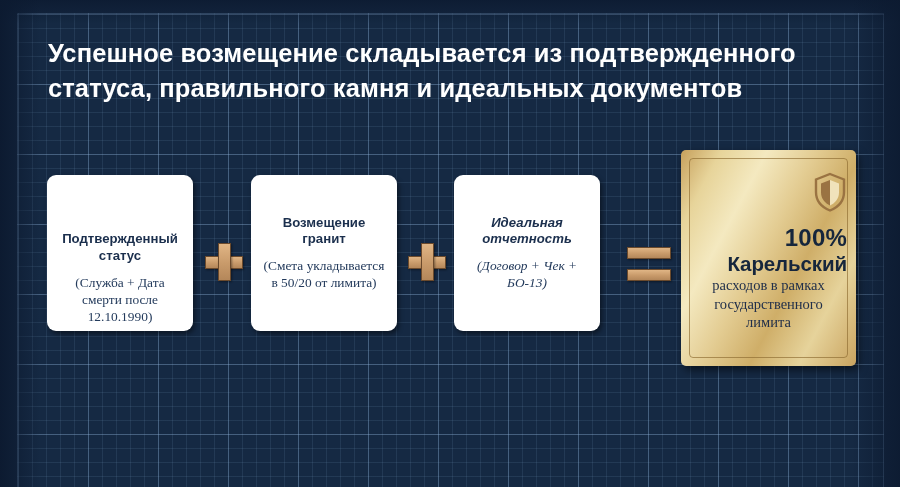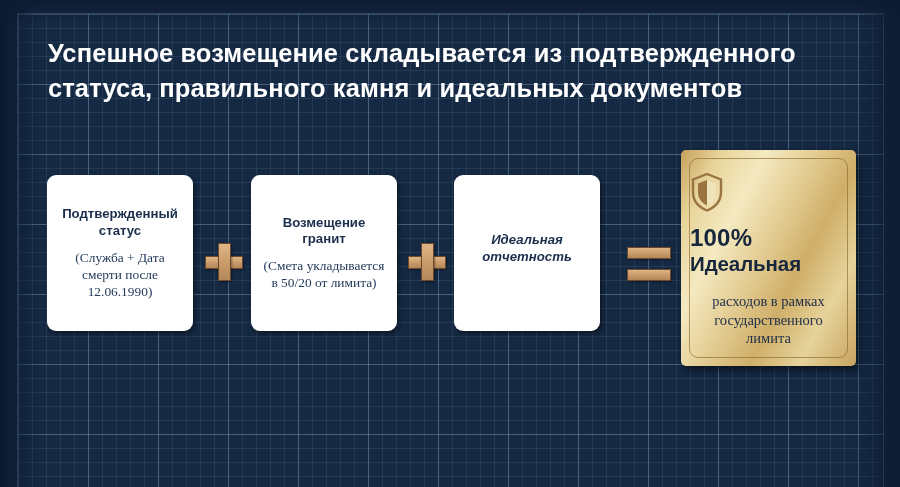--- a/index.html
+++ b/index.html
@@ -91,21 +91,21 @@
     margin-bottom: 9px;
   }
   .card-sub {
     color: #243b5c;
     font-family: "Liberation Serif", serif;
     font-size: 13.4px;
     line-height: 1.28;
     text-align: center;
   }
 
-  #card-1 { left: 47px; }
+  #card-1 { left: 47px; justify-content: flex-end; }
   #card-2 { left: 251px; }
   #card-3 { left: 454px; font-style: italic; }
 
   
   .op {
     position: absolute;
     top: 98px;
   }
   .plus {
     width: 38px;
@@ -162,24 +162,24 @@
     box-shadow: 3px 4px 8px rgba(0,0,0,0.55);
     box-sizing: border-box;
   }
   .gold-inner {
     position: absolute;
     left: 8px;
     top: 8px;
     right: 8px;
     bottom: 8px;
     border: 1.4px solid rgba(140,106,48,0.65);
-    border-radius: 9px;
+    border-radius: 4px;
     display: flex;
     flex-direction: column;
-    align-items: flex-start;
+    align-items: flex-end;
     padding-top: 13px;
     box-sizing: border-box;
   }
   .shield-icon { width: 34px; height: 40px; display: block; }
   .gold-pct {
     color: #16263c;
     font-size: 24px;
     font-weight: bold;
     line-height: 1.1;
     margin-top: 13px;
@@ -192,72 +192,73 @@
     line-height: 1.12;
     margin-top: 2px;
     letter-spacing: -0.1px;
   }
   .gold-sub {
     color: #22304a;
     font-family: "Liberation Serif", serif;
     font-size: 14.5px;
     line-height: 1.27;
     text-align: center;
-    margin-top: 16px;
+    margin-top: 0;
     padding: 0 6px;
   }
 </style>
 </head>
 <body>
 
 <div class="slide">
 
   <div class="grid-frame"></div>
   <div class="vignette"></div>
 
   <div class="headline">Успешное возмещение складывается из подтвержденного статуса, правильного камня и идеальных документов</div>
 
   <div class="row">
 
     <div class="card" id="card-1">
       <div class="card-title">Подтвержденный статус</div>
-      <div class="card-sub">(Служба + Дата смерти после 12.06.1990)</div>
+      <div class="card-sub">(Служба + Дата смерти после 12.10.1990)</div>
     </div>
 
     <div class="op plus" id="op-plus-1">
       <span class="bar-h"></span>
       <span class="bar-v"></span>
     </div>
 
     <div class="card" id="card-2">
       <div class="card-title">Возмещение гранит</div>
       <div class="card-sub">(Смета укладывается в 50/20 от лимита)</div>
     </div>
 
     <div class="op plus" id="op-plus-2">
       <span class="bar-h"></span>
       <span class="bar-v"></span>
     </div>
 
     <div class="card" id="card-3">
       <div class="card-title">Идеальная отчетность</div>
+      <div class="card-sub">(Договор + Чек + БО-13)</div>
     </div>
 
     <div class="op" id="op-equals">
       <span class="bar-1"></span>
       <span class="bar-2"></span>
     </div>
 
     <div class="gold-card">
       <div class="gold-inner">
         <svg class="shield-icon" viewBox="0 0 34 40">
           <path d="M17 2 L31 7.5 V20 C31 29.5 24.5 35.5 17 38.5 C9.5 35.5 3 29.5 3 20 V7.5 Z" fill="none" stroke="#9a7342" stroke-width="2.4"></path>
           <path d="M17 8 L26 11.6 V20.6 C26 27 21.8 31.4 17 33.6 Z" fill="#f0e2bb"></path>
           <path d="M17 8 L8 11.6 V20.6 C8 27 12.2 31.4 17 33.6 Z" fill="#9a7342"></path>
         </svg>
         <div class="gold-pct">100%</div>
-        <div class="gold-word">Идеальная</div>
+        <div class="gold-word">Карельский</div>
         <div class="gold-sub">расходов в рамках государственного лимита</div>
       </div>
     </div>
 
   </div>
 </div>
 
 </body></html>

